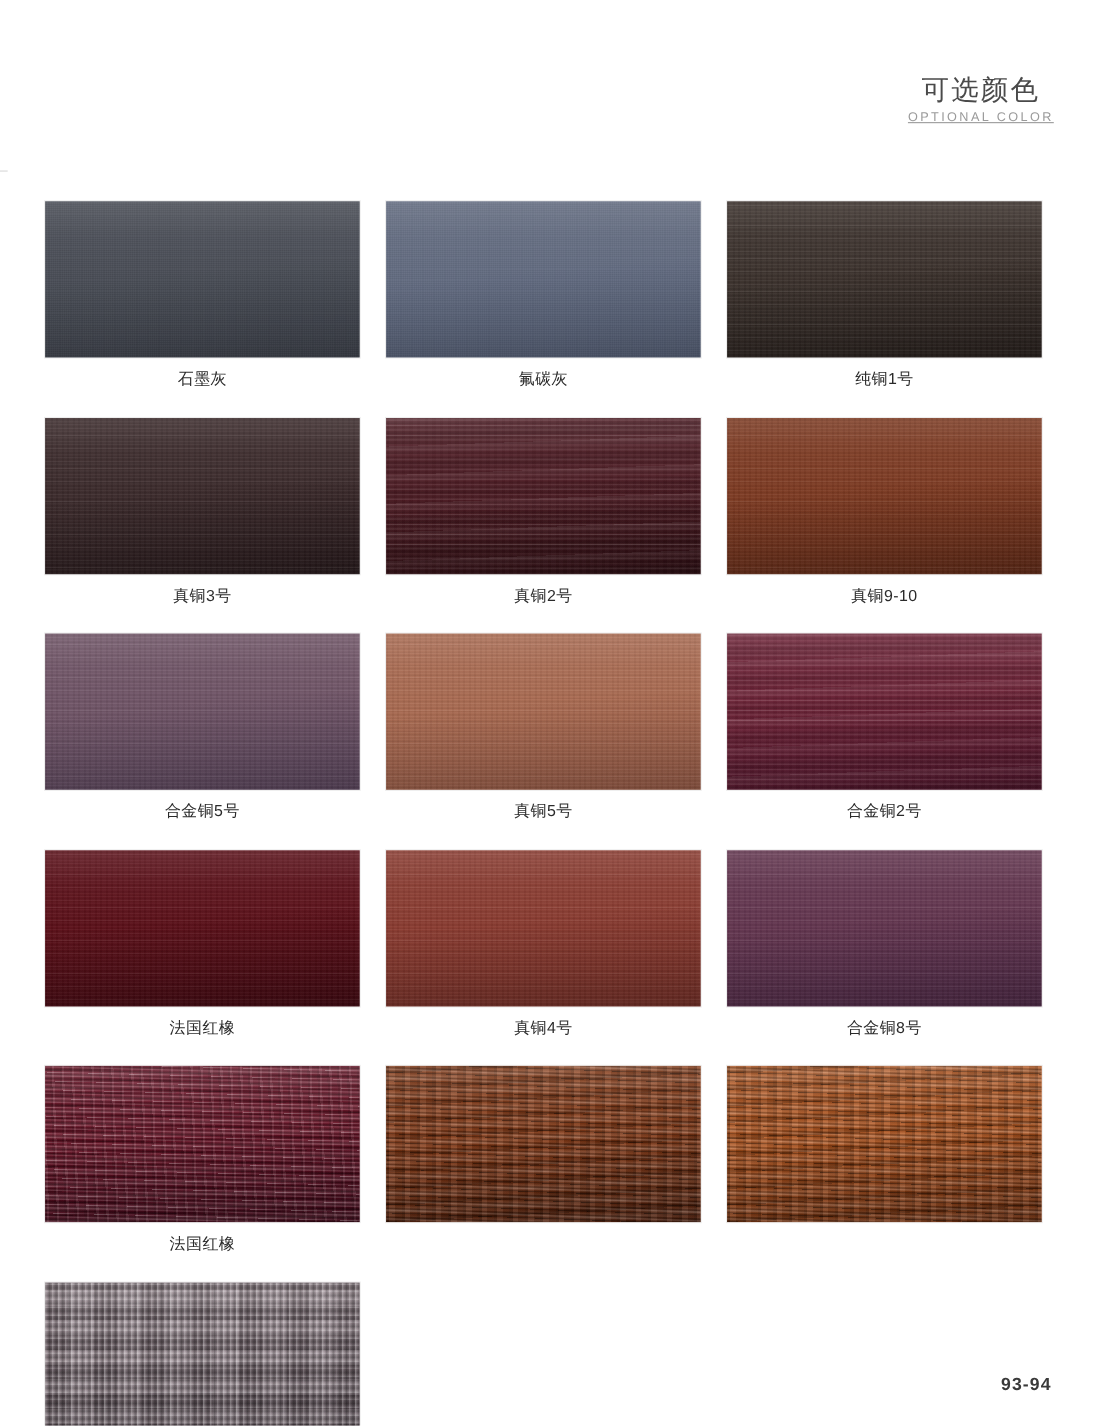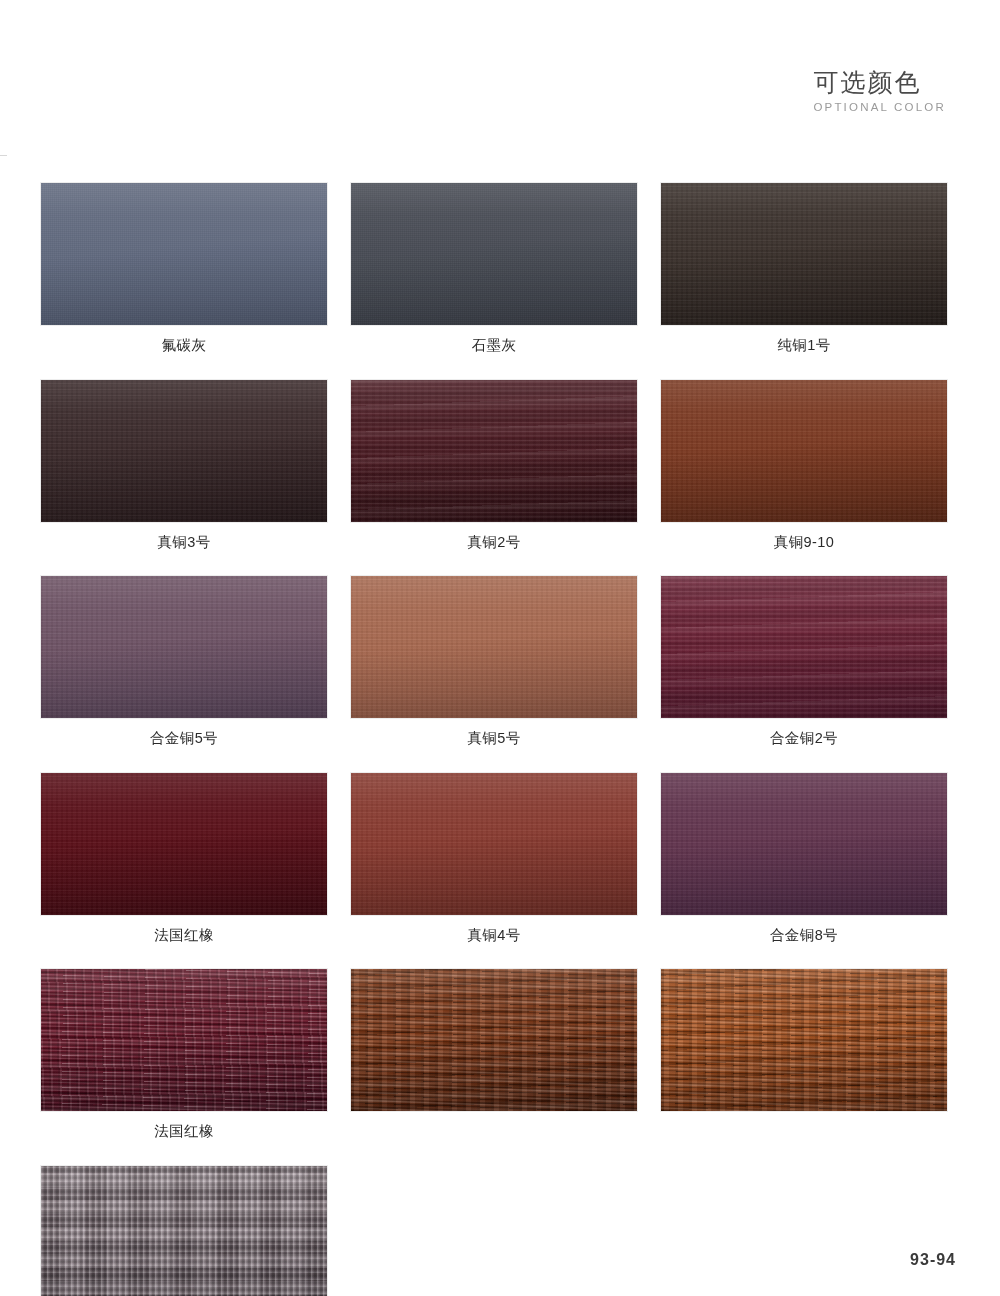--- a/index.html
+++ b/index.html
@@ -12,36 +12,37 @@
     height: 1296px;
     position: relative;
     font-family: "Liberation Sans", "DejaVu Sans", sans-serif;
     overflow: hidden;
   }
 
   
   .page-header {
     position: absolute;
     top: 68px;
-    right: 54px;
-    text-align: left;
+    right: 42px;
+    text-align: center;
   }
   .header-title-cn {
     font-size: 25px;
     color: #4a4a4a;
     letter-spacing: 2px;
     line-height: 1.15;
     font-weight: 400;
   }
   .header-title-en {
     font-size: 11.5px;
     color: #9a9a9a;
     letter-spacing: 2.2px;
     margin-top: 4px;
     font-weight: 400;
+    text-decoration: underline;
   }
 
   .left-tick {
     position: absolute;
     left: 0;
     top: 155px;
     width: 7px;
     height: 1px;
     background: #d8d8d8;
   }
@@ -208,34 +209,34 @@
 
 <div class="left-tick"></div>
 
 <div class="page-header">
   <div class="header-title-cn">可选颜色</div>
   <div class="header-title-en">OPTIONAL COLOR</div>
 </div>
 
 <div class="swatch-grid">
     <div class="swatch-cell">
+      <div class="swatch-chip" style="background: linear-gradient(175deg, rgb(73, 77, 86) 0%, rgb(73, 77, 86) 45%, rgb(56, 60, 69) 100%);">
+        <div class="tex tex-flat"></div>
+        <div class="sheen"></div>
+      </div>
+      <div class="swatch-label">石墨灰</div>
+    </div>
+    <div class="swatch-cell">
       <div class="swatch-chip" style="background: linear-gradient(175deg, rgb(98, 107, 128) 0%, rgb(98, 107, 128) 45%, rgb(78, 87, 108) 100%);">
         <div class="tex tex-flat"></div>
         <div class="sheen"></div>
       </div>
       <div class="swatch-label">氟碳灰</div>
     </div>
     <div class="swatch-cell">
-      <div class="swatch-chip" style="background: linear-gradient(175deg, rgb(73, 77, 86) 0%, rgb(73, 77, 86) 45%, rgb(56, 60, 69) 100%);">
-        <div class="tex tex-flat"></div>
-        <div class="sheen"></div>
-      </div>
-      <div class="swatch-label">石墨灰</div>
-    </div>
-    <div class="swatch-cell">
       <div class="swatch-chip" style="background: linear-gradient(175deg, rgb(59, 49, 44) 0%, rgb(59, 49, 44) 45%, rgb(36, 29, 26) 100%);">
         <div class="tex tex-fine"></div>
         <div class="sheen"></div>
       </div>
       <div class="swatch-label">纯铜1号</div>
     </div>
     <div class="swatch-cell">
       <div class="swatch-chip" style="background: linear-gradient(175deg, rgb(59, 42, 43) 0%, rgb(59, 42, 43) 45%, rgb(36, 23, 25) 100%);">
         <div class="tex tex-fine"></div>
         <div class="sheen"></div>

